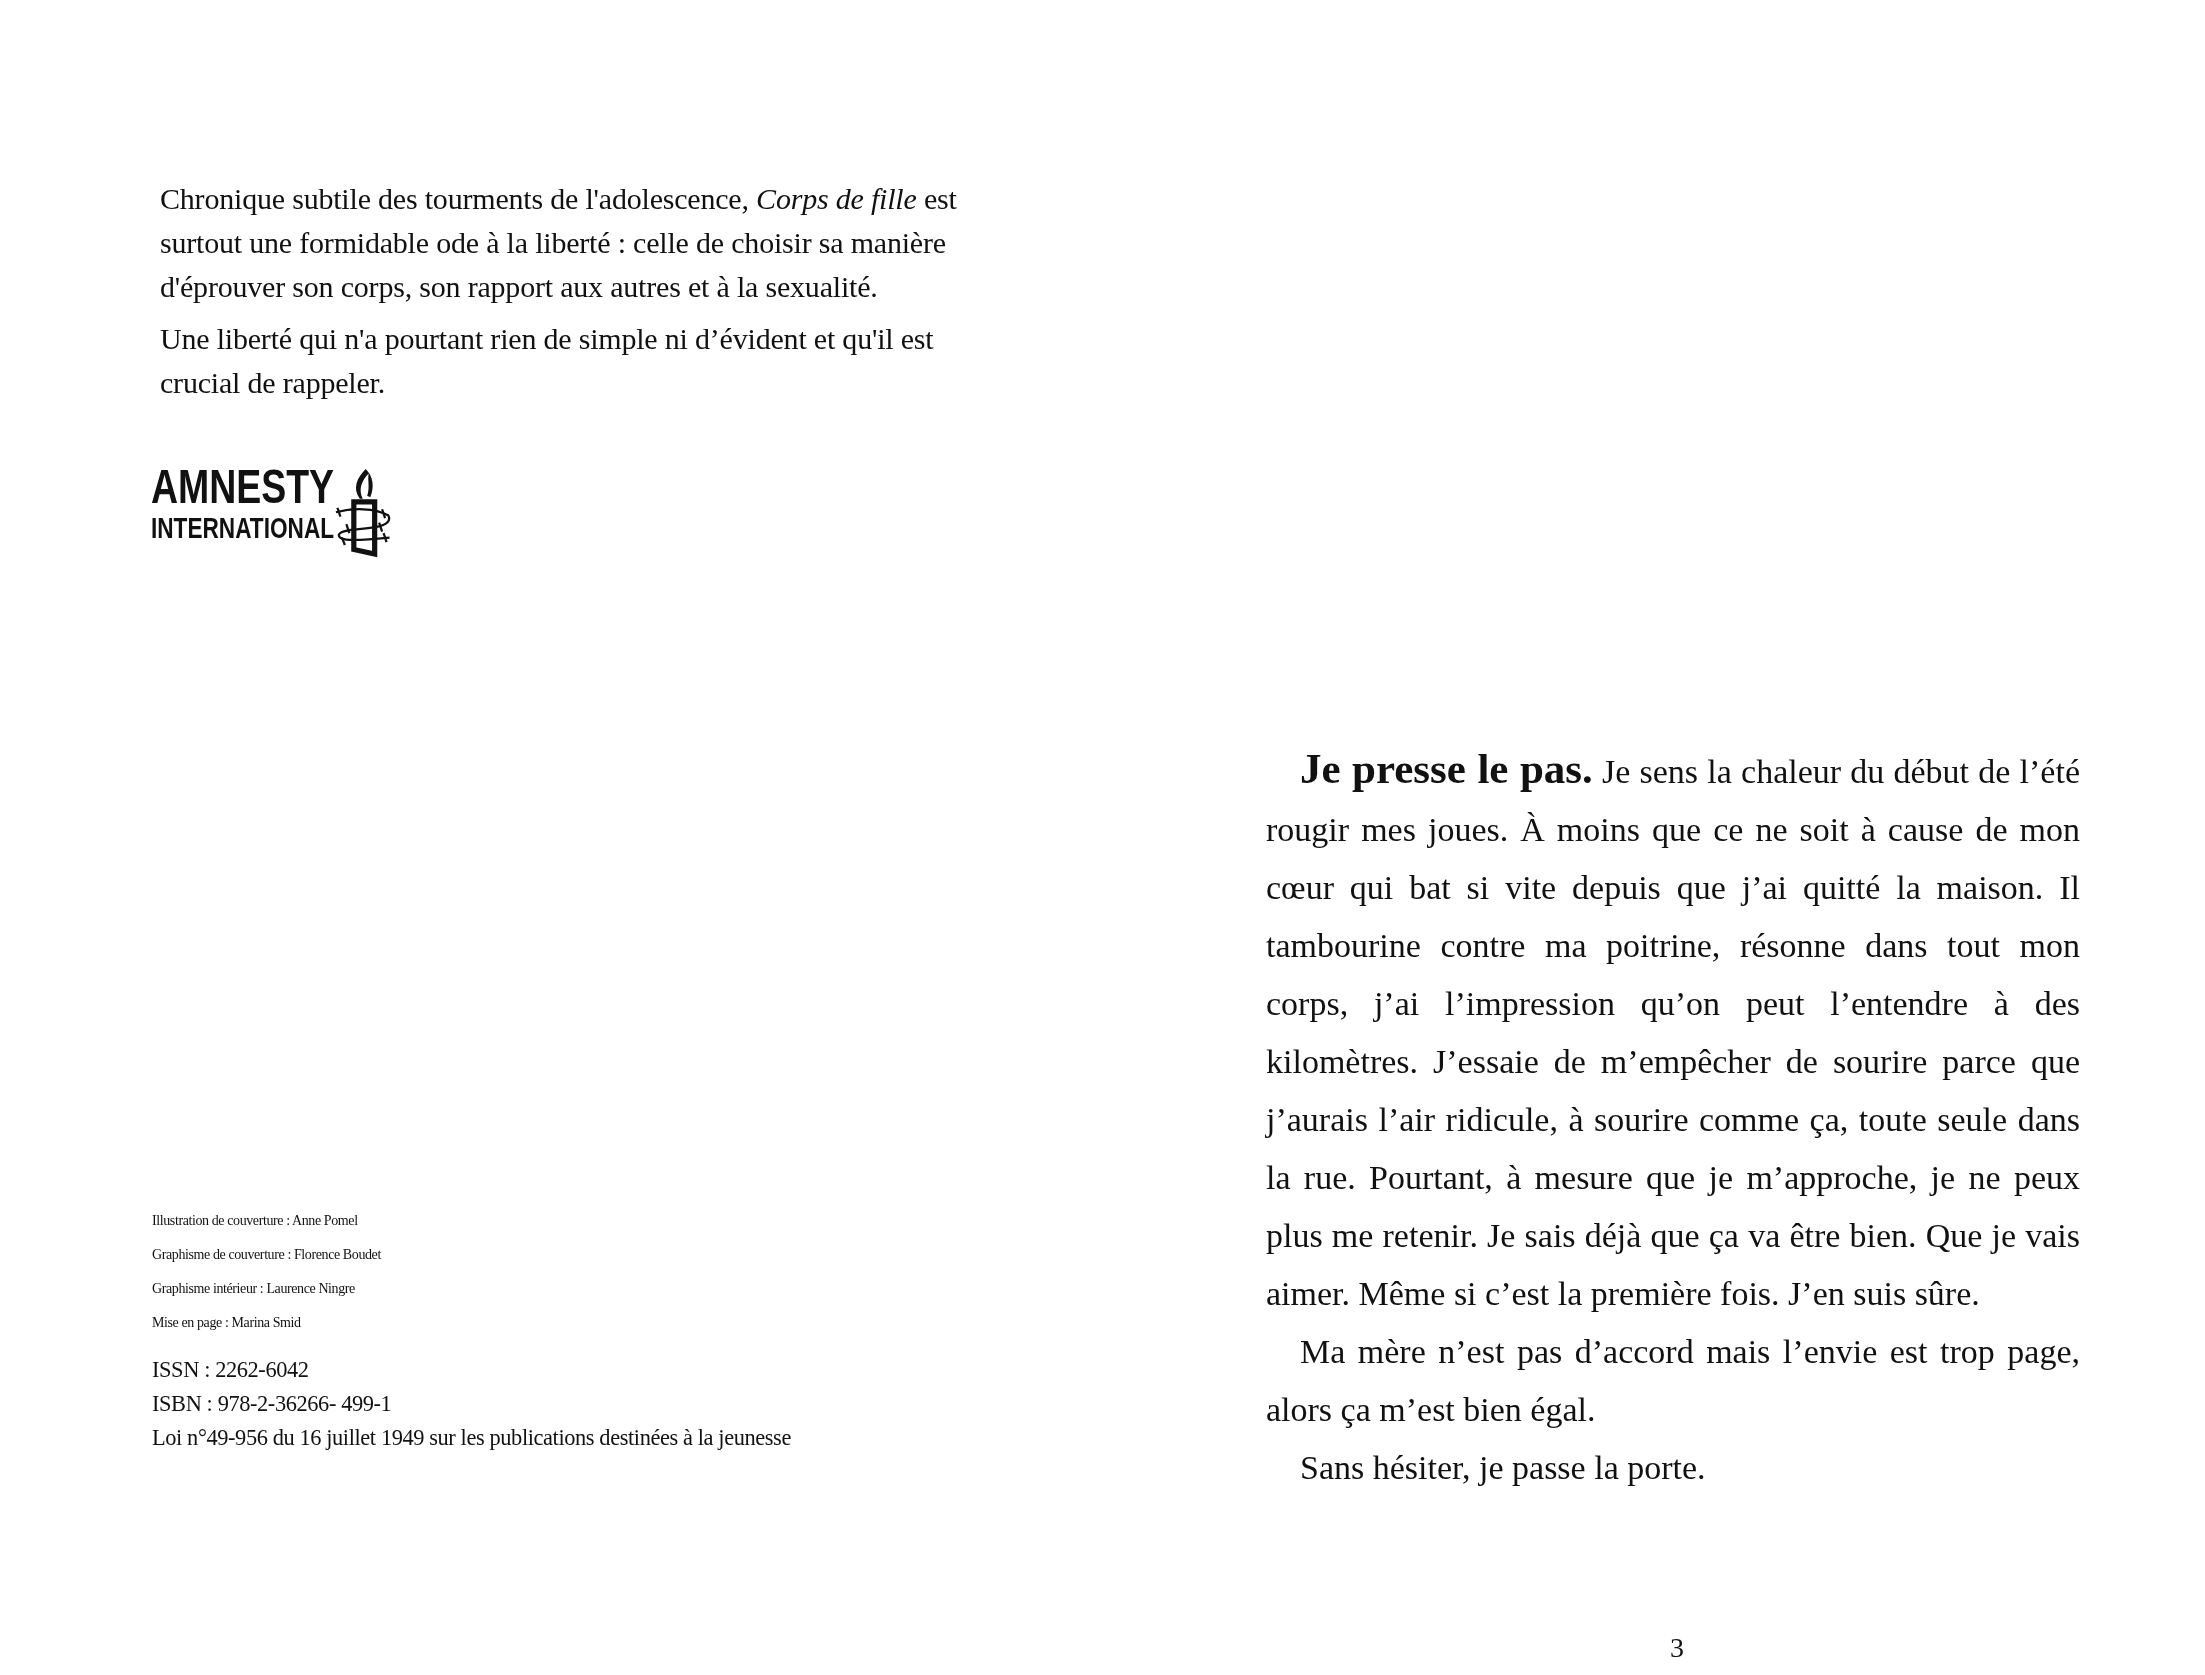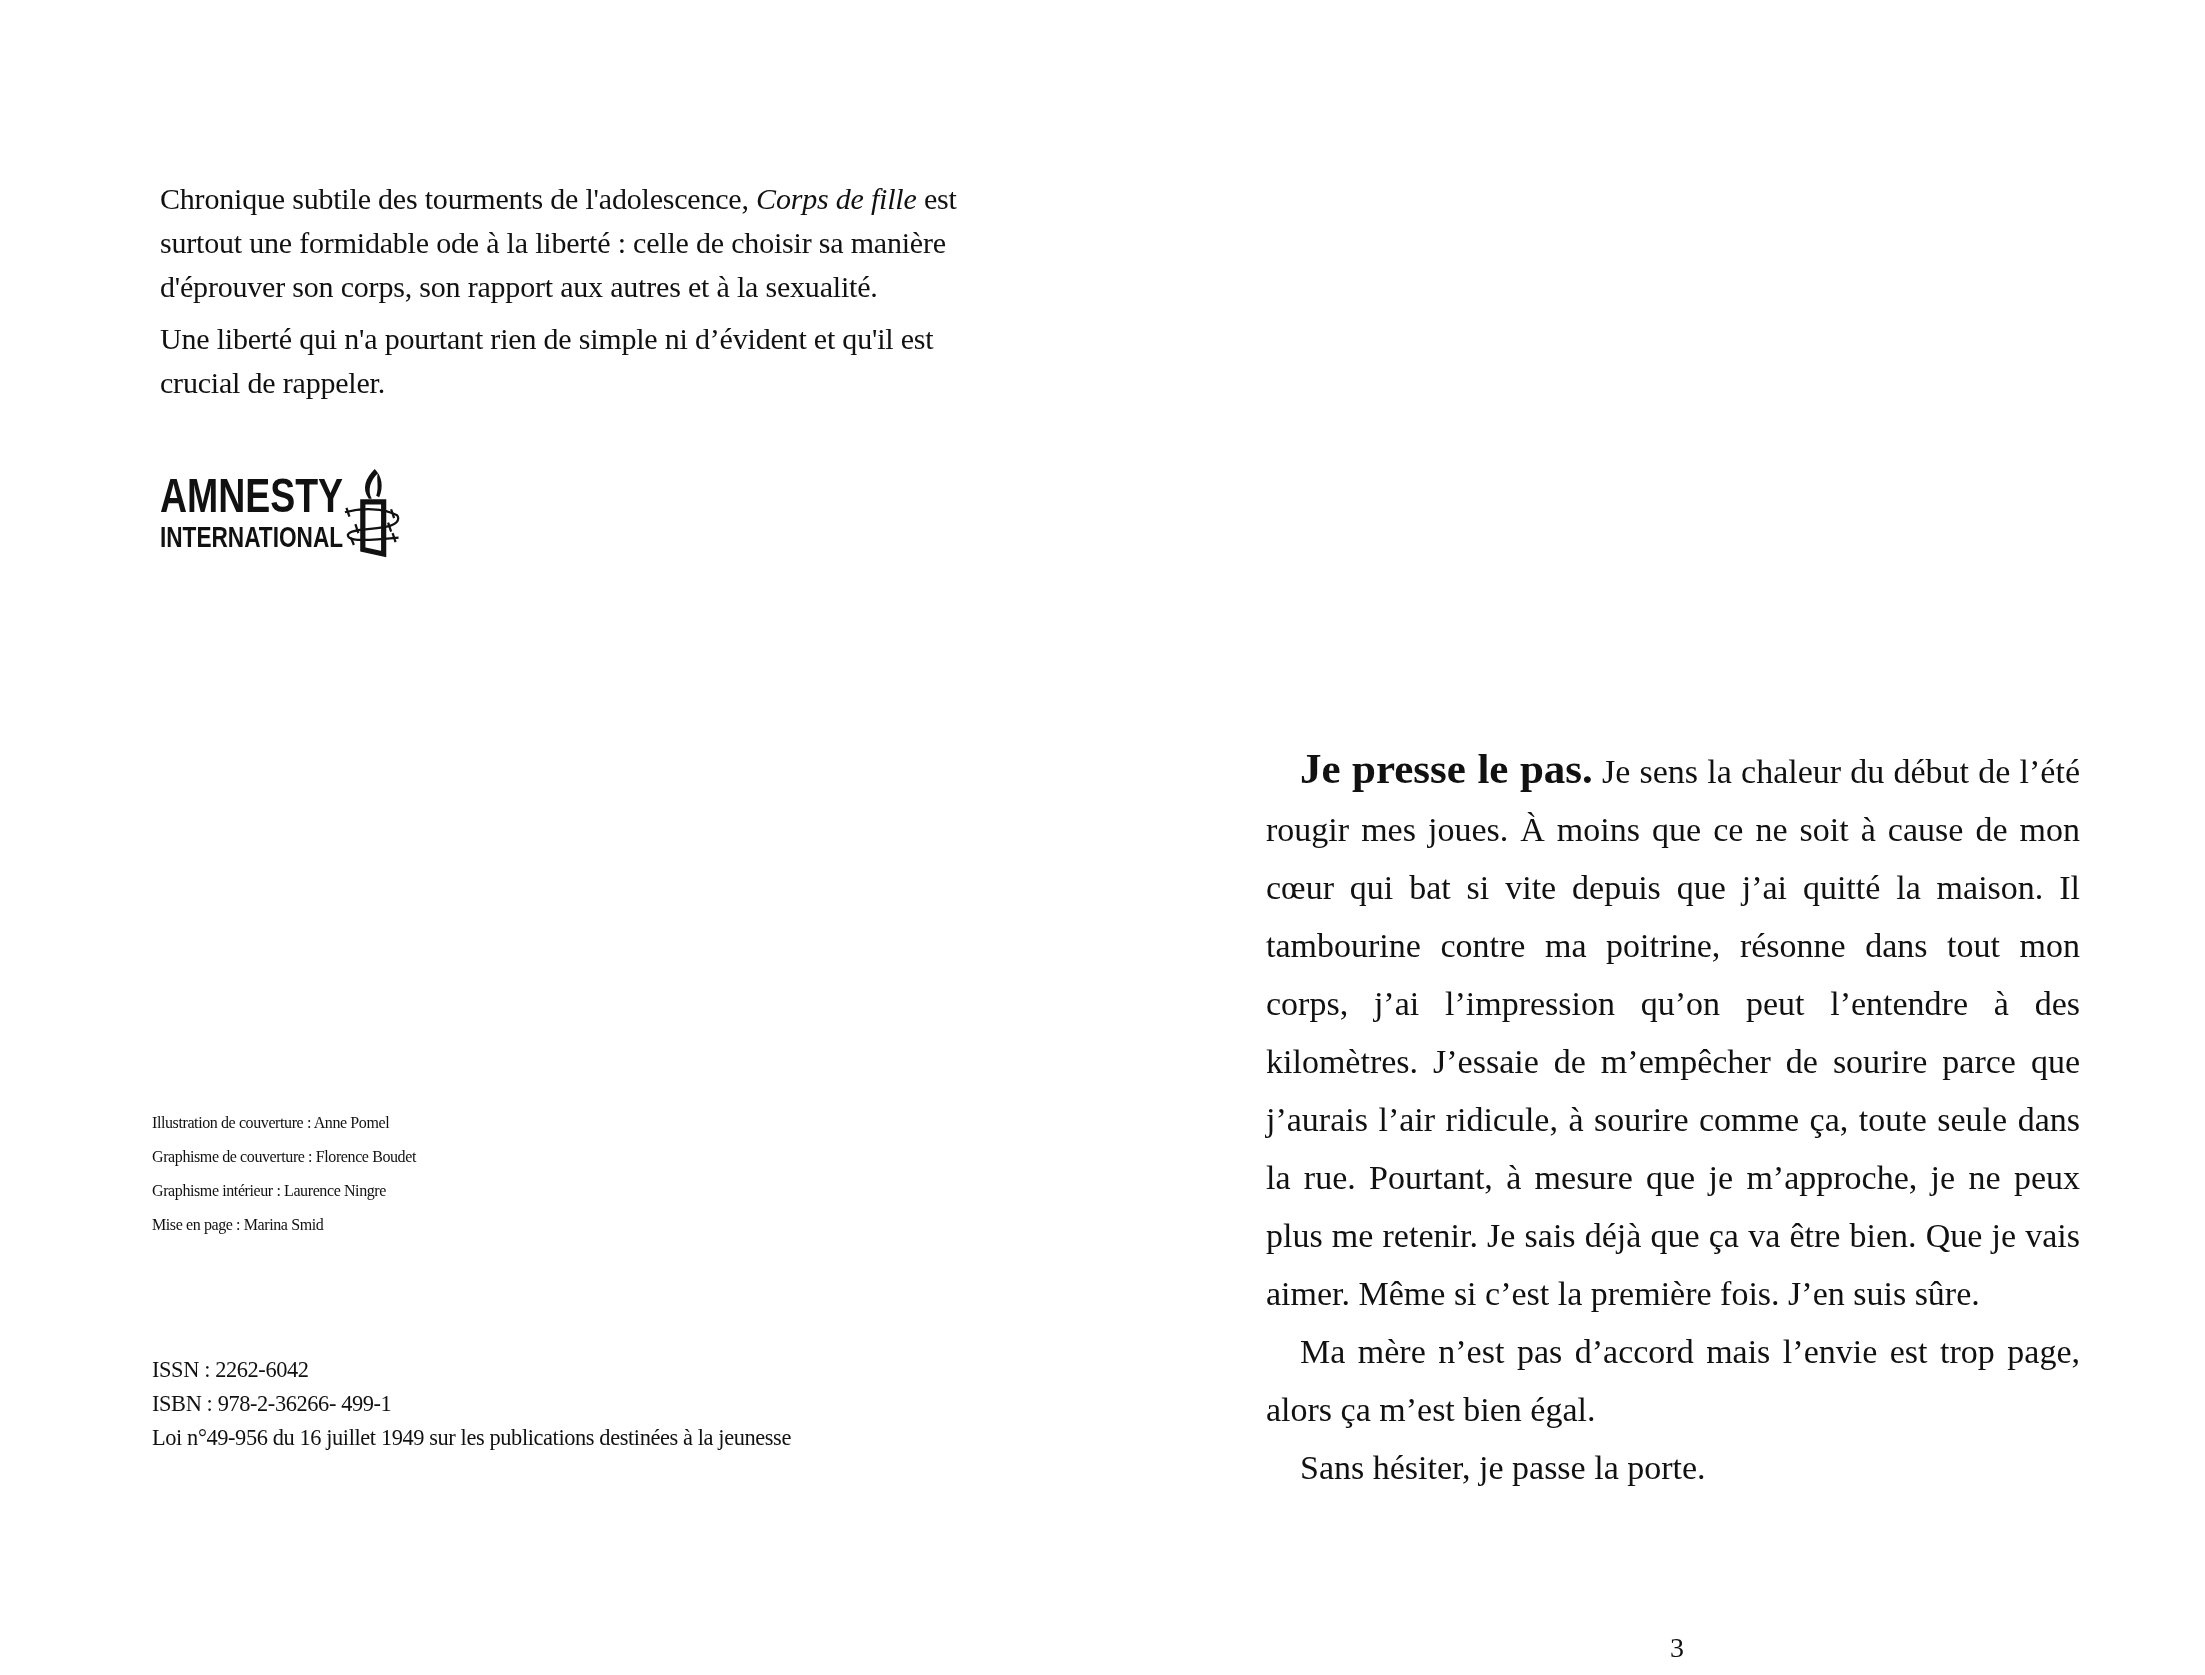--- a/index.html
+++ b/index.html
@@ -10,29 +10,29 @@
     .page-left { position: absolute; left: 0; top: 0; width: 1102px; height: 1676px; }
     .page-right { position: absolute; left: 1102px; top: 0; width: 1103px; height: 1676px; margin-top: 40px; }
 
     .blurb {
       position: absolute; left: 152px; top: 169px; width: 829px;
       font-size: 30px; line-height: 44px; letter-spacing: -0.2px;
     }
     .blurb p { margin: 8px; }
     .blurb em { font-style: italic; }
 
-    .logo { position: absolute; left: 160px; top: 463px; height: 97px; display: flex; align-items: center; }
+    .logo { position: absolute; left: 151px; top: 463px; height: 97px; display: flex; }
     .logo-text { font-family: "Liberation Sans", "DejaVu Sans", sans-serif; font-weight: bold; line-height: 1; transform: scaleX(0.78); transform-origin: left center; }
     .logo-line1 { font-size: 48px; letter-spacing: 0px; display: block; }
     .logo-line2 { font-size: 29px; letter-spacing: 0px; display: block; margin-top: 3px; }
     .logo-candle { position: absolute; left: 179px; top: 0; width: 67px; height: 97px; }
 
     .credits {
-      position: absolute; left: 152px; top: 1106px;
-      font-size: 16px; line-height: 34px; letter-spacing: -0.4px;
+      position: absolute; left: 152px; top: 1204px;
+      font-size: 14px; line-height: 34px; letter-spacing: -0.4px;
     }
     .credits div { white-space: nowrap; }
     .legal {
       position: absolute; left: 152px; top: 1353px;
       font-size: 22.4px; line-height: 34px; letter-spacing: -0.4px;
     }
     .legal div { white-space: nowrap; }
 
     .story {
       position: absolute; left: 164px; top: 700px; width: 814px;

